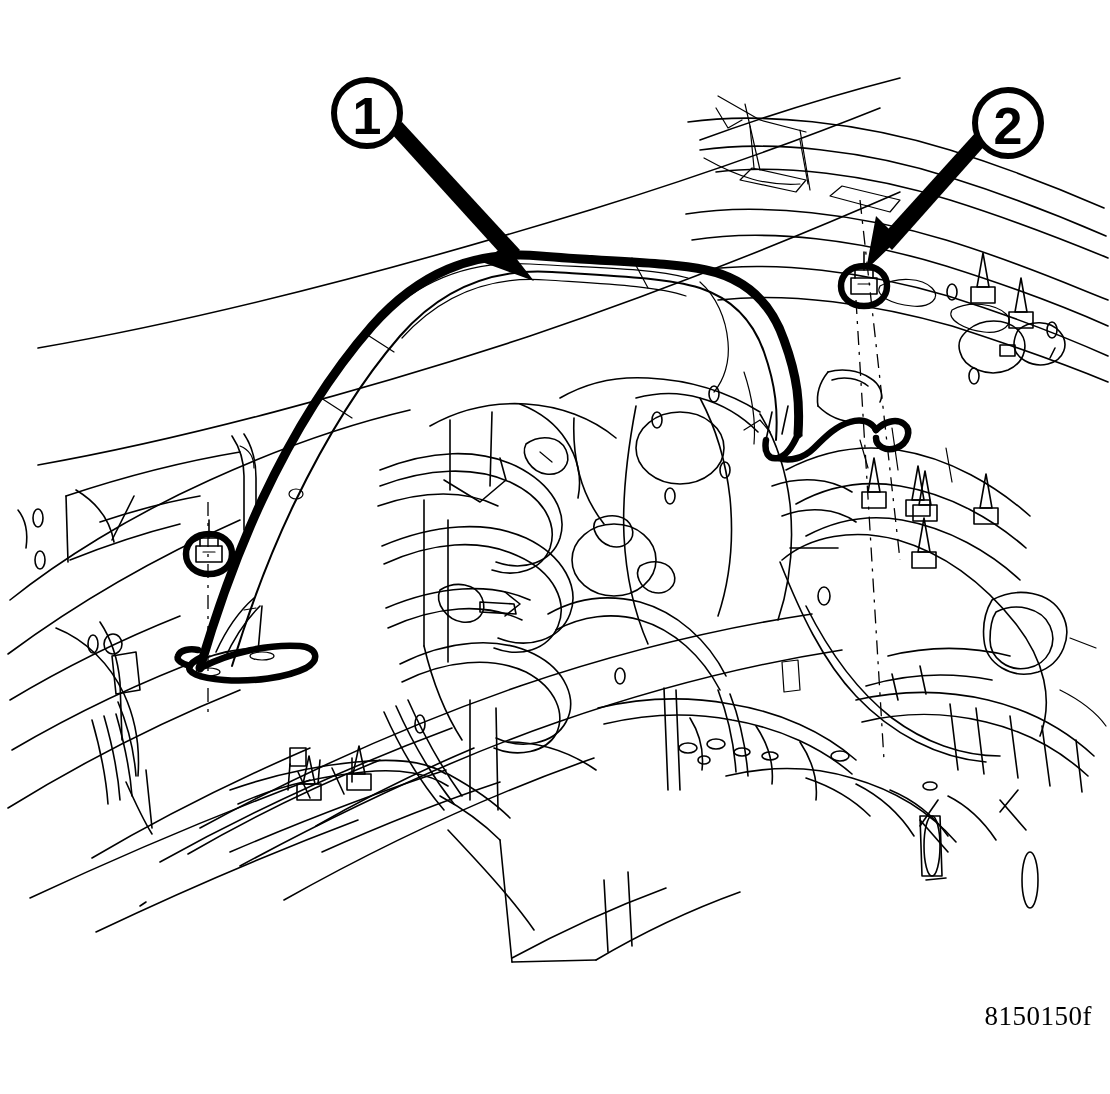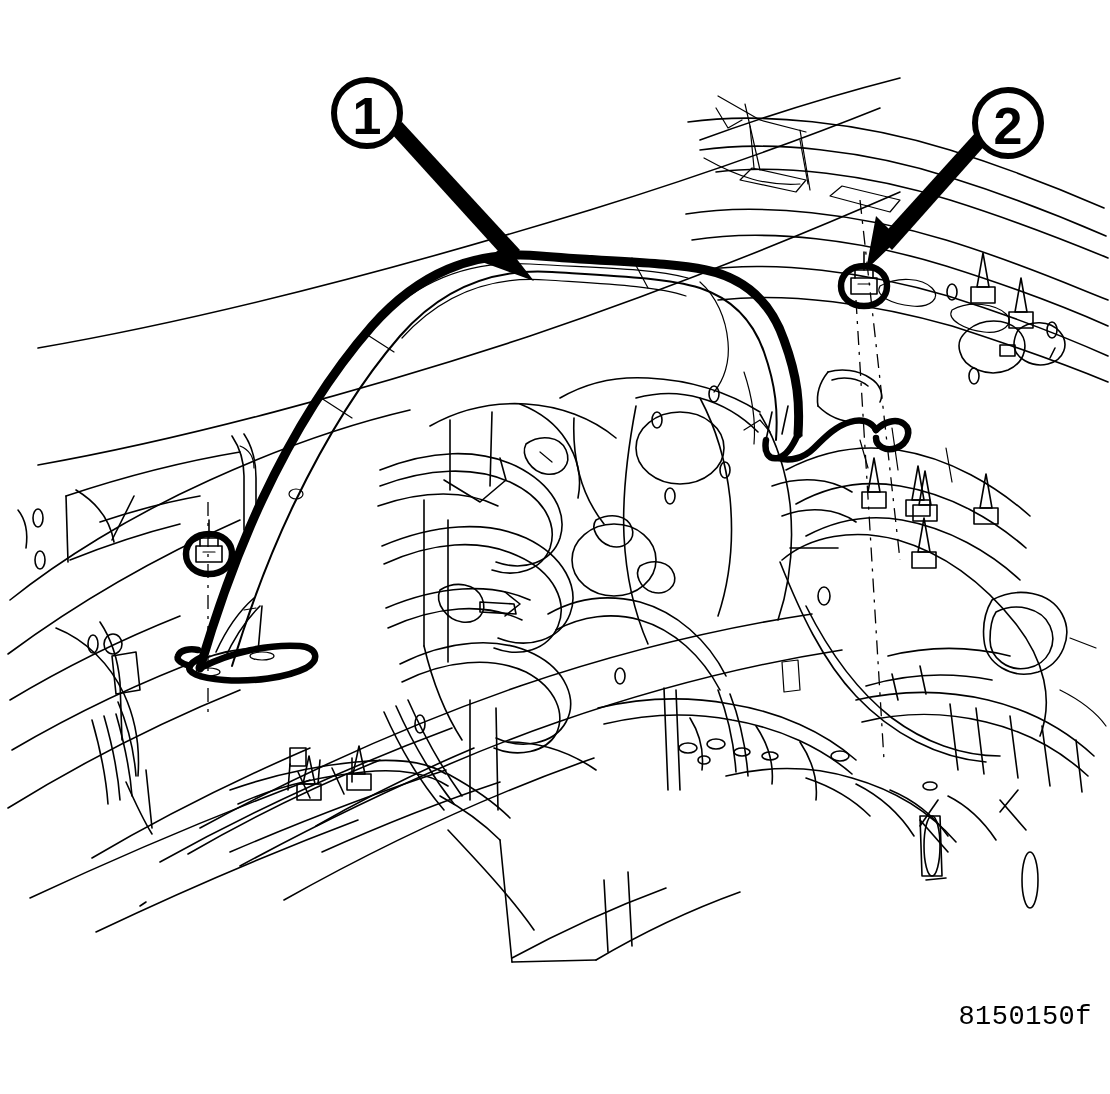--- a/index.html
+++ b/index.html
@@ -38,21 +38,21 @@
     font-size: 52px;
     font-weight: bold;
     fill: #000;
     text-anchor: middle;
     dominant-baseline: central;
   }
   #figure-code {
     position: absolute;
     right: 18px;
     bottom: 62px;
-    font-family: Liberation Mono, monospace;
+    font-family: Liberation Serif, serif;
     font-size: 27px;
     color: #000;
     letter-spacing: 0.5px;
     white-space: nowrap;
   }
 </style>
 </head>
 <body>
 
 <div id="figure-root">

